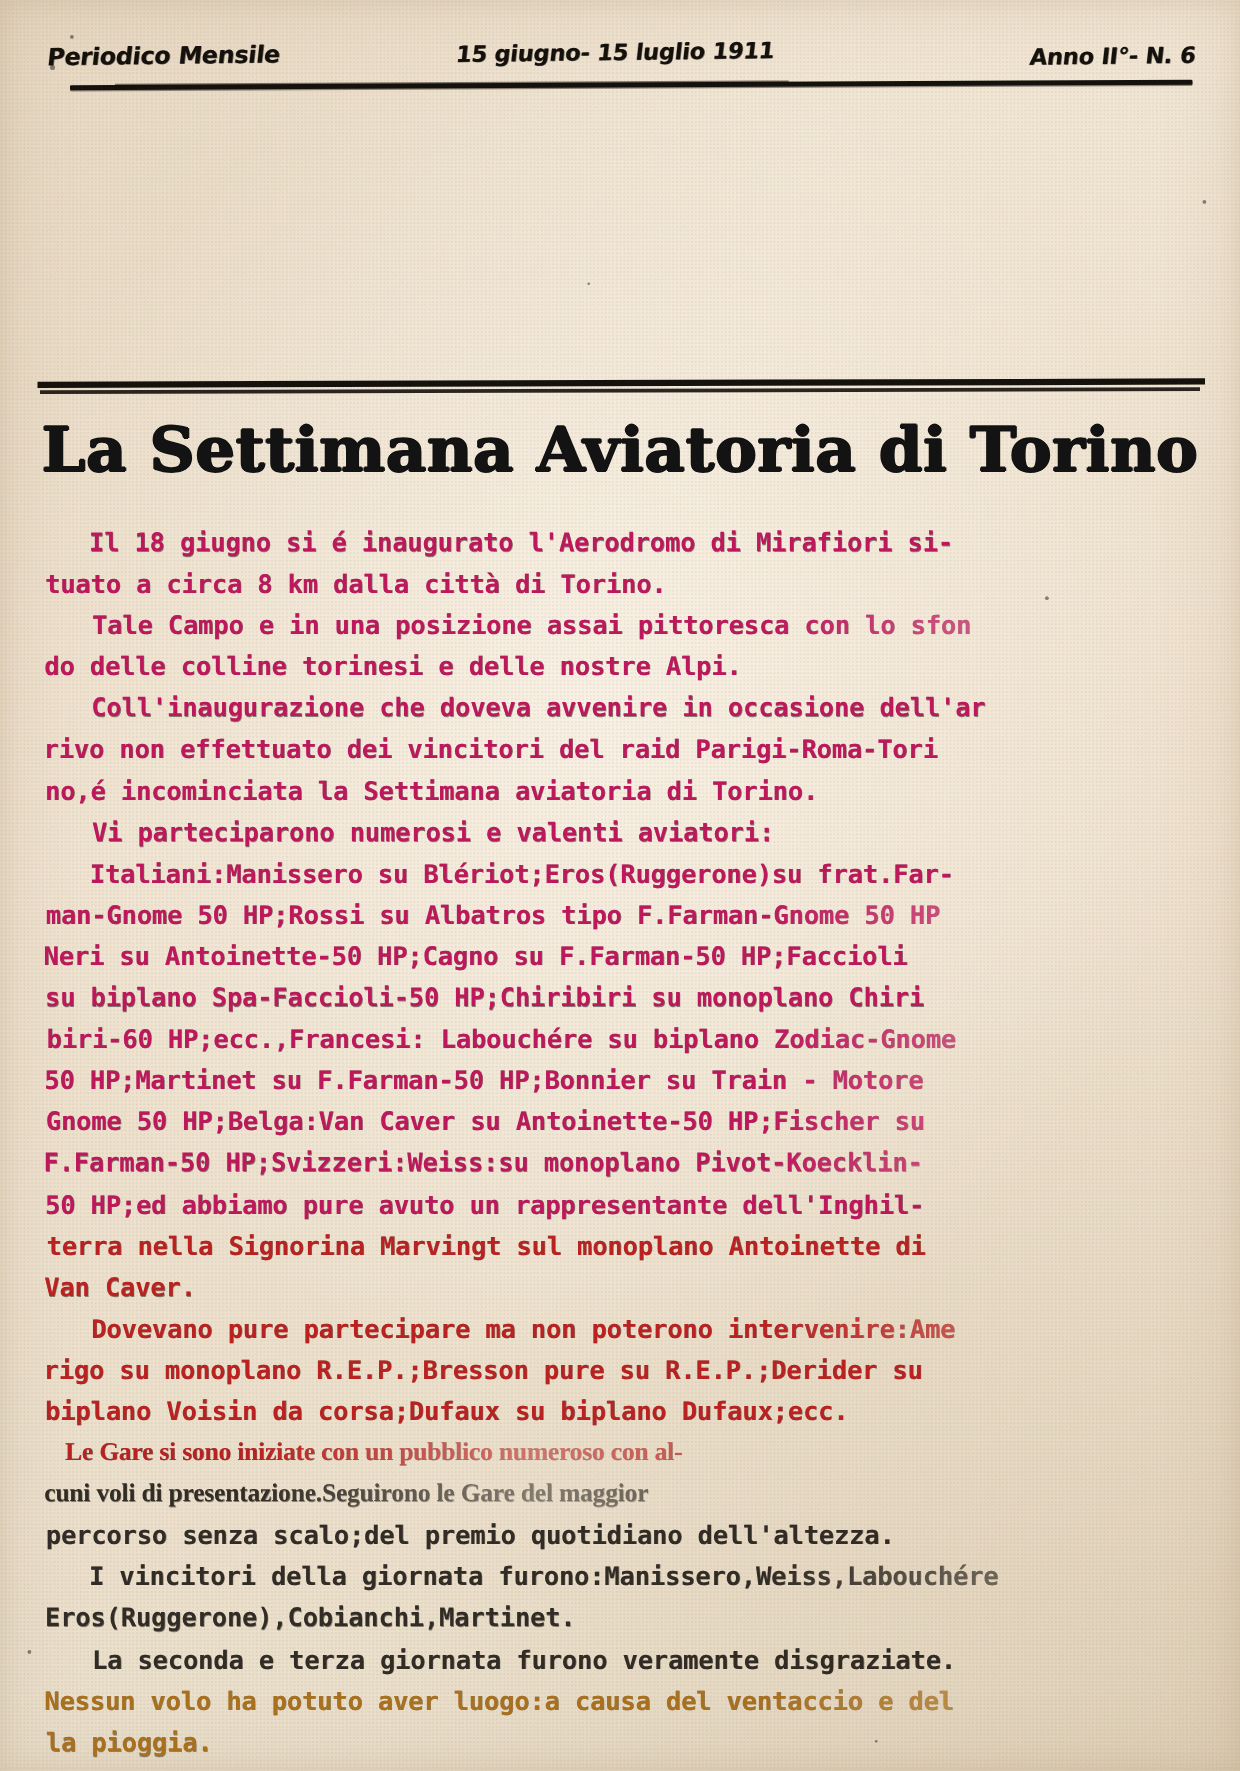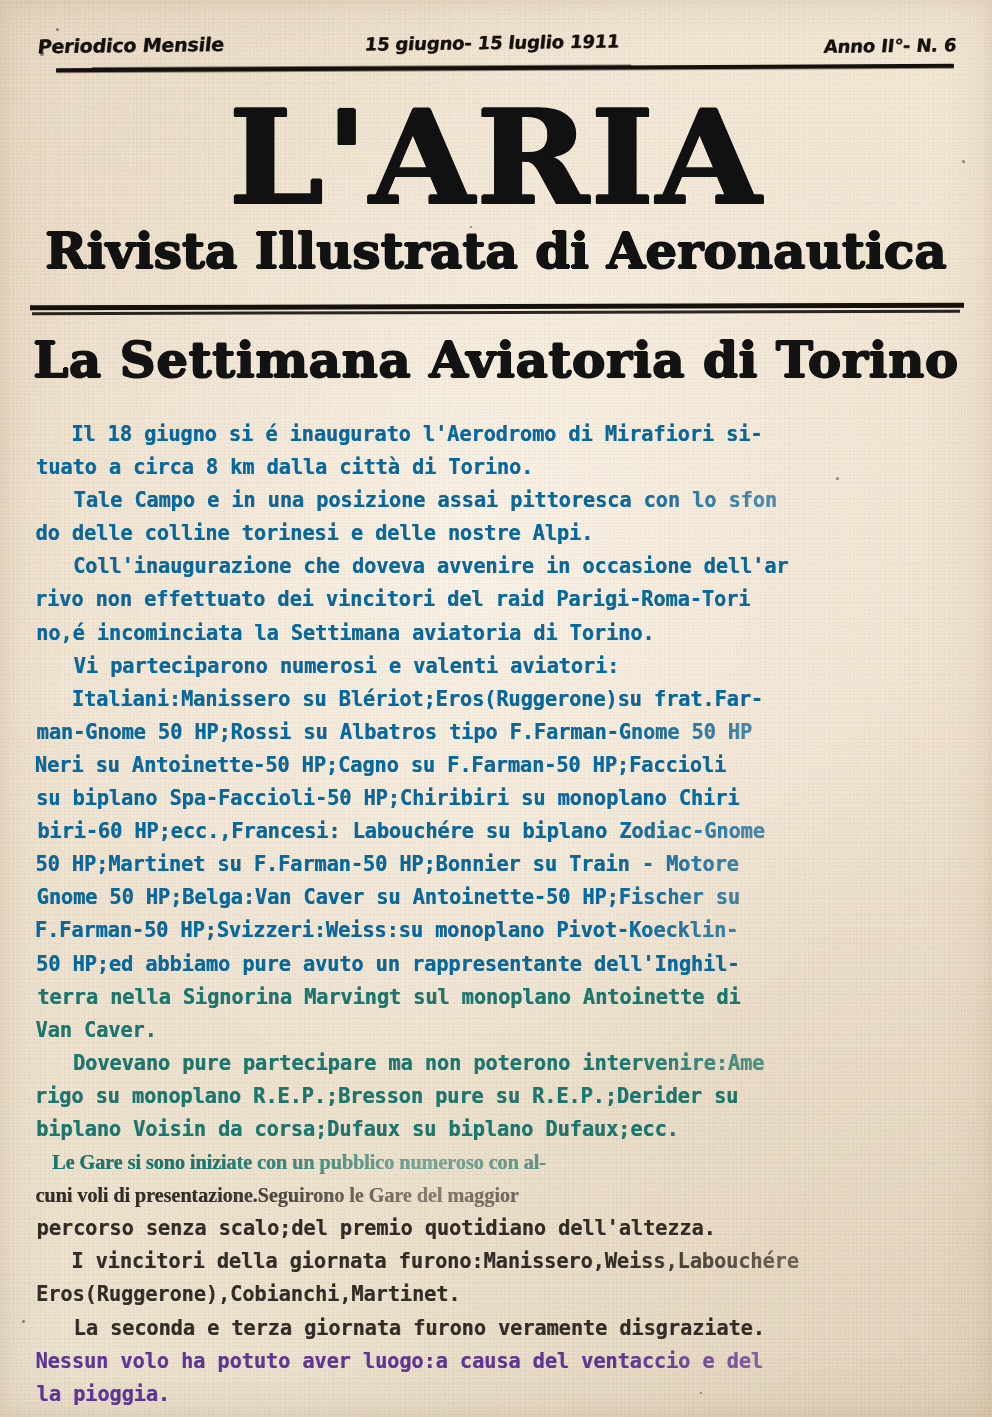--- a/index.html
+++ b/index.html
@@ -190,24 +190,24 @@
     letter-spacing: -0.15px;
     white-space: pre;
   }
   .tline {
     display: block;
     height: 33.1px;
     white-space: pre;
     text-shadow: 0.45px 0.25px 0 rgba(22,18,14,0.5);
   }
   
-  .f0  { color: #0369a1; opacity: 1;    }
-  .f1  { color: #0f766e; opacity: 0.97; }
+  .f0  { color: #be185d; opacity: 1;    }
+  .f1  { color: #b91c1c; opacity: 0.97; }
   .f2  { color: #241f19; opacity: 0.93; }
-  .f3  { color: #4c1d95; opacity: 0.88; }
+  .f3  { color: #a16207; opacity: 0.88; }
 
   .tline.fade-r {
     -webkit-mask-image: linear-gradient(90deg, #000 0%, #000 62%, rgba(0,0,0,0.62) 84%, rgba(0,0,0,0.22) 97%, rgba(0,0,0,0.10) 100%);
             mask-image: linear-gradient(90deg, #000 0%, #000 62%, rgba(0,0,0,0.62) 84%, rgba(0,0,0,0.22) 97%, rgba(0,0,0,0.10) 100%);
   }
   .tline.fade-mid {
     -webkit-mask-image: linear-gradient(90deg, #000 0%, #000 18%, rgba(0,0,0,0.55) 42%, rgba(0,0,0,0.80) 62%, #000 78%, rgba(0,0,0,0.45) 95%, rgba(0,0,0,0.15) 100%);
             mask-image: linear-gradient(90deg, #000 0%, #000 18%, rgba(0,0,0,0.55) 42%, rgba(0,0,0,0.80) 62%, #000 78%, rgba(0,0,0,0.45) 95%, rgba(0,0,0,0.15) 100%);
             font-family: Liberation Serif, serif;
   }
@@ -229,24 +229,20 @@
 
   <div class="content">
 
     <div class="masthead-top">
       <div class="hand hand-left">Periodico Mensile</div>
       <div class="hand hand-mid">15 giugno- 15 luglio 1911</div>
       <div class="hand hand-right">Anno II°- N. 6</div>
       <div class="rule-hand"></div>
     </div>
 
-    <div class="title-block">
-      <div class="main-title">L'ARIA</div>
-      <div class="sub-title">Rivista Illustrata di Aeronautica</div>
-    </div>
 
     <div class="rule-double">
       <div class="r1"></div>
       <div class="r2"></div>
     </div>
 
     <div class="headline">La Settimana Aviatoria di Torino</div>
 
     <div class="body-text"><span class="tline f0" style="margin-left: -1.2px;">   Il 18 giugno si é inaugurato l'Aerodromo di Mirafiori si-</span><span class="tline f0" style="margin-left: 0px;">tuato a circa 8 km dalla città di Torino.</span><span class="tline f0 fade-r" style="margin-left: 1.2px;">   Tale Campo e in una posizione assai pittoresca con lo sfon</span><span class="tline f0" style="margin-left: -0.6px;">do delle colline torinesi e delle nostre Alpi.</span><span class="tline f0" style="margin-left: 0.6px;">   Coll'inaugurazione che doveva avvenire in occasione dell'ar</span><span class="tline f0" style="margin-left: -1.2px;">rivo non effettuato dei vincitori del raid Parigi-Roma-Tori</span><span class="tline f0" style="margin-left: 0px;">no,é incominciata la Settimana aviatoria di Torino.</span><span class="tline f0" style="margin-left: 1.2px;">   Vi parteciparono numerosi e valenti aviatori:</span><span class="tline f0" style="margin-left: -0.6px;">   Italiani:Manissero su Blériot;Eros(Ruggerone)su frat.Far-</span><span class="tline f0 fade-r" style="margin-left: 0.6px;">man-Gnome 50 HP;Rossi su Albatros tipo F.Farman-Gnome 50 HP</span><span class="tline f0" style="margin-left: -1.2px;">Neri su Antoinette-50 HP;Cagno su F.Farman-50 HP;Faccioli</span><span class="tline f0" style="margin-left: 0px;">su biplano Spa-Faccioli-50 HP;Chiribiri su monoplano Chiri</span><span class="tline f0 fade-r" style="margin-left: 1.2px;">biri-60 HP;ecc.,Francesi: Labouchére su biplano Zodiac-Gnome</span><span class="tline f0 fade-r" style="margin-left: -0.6px;">50 HP;Martinet su F.Farman-50 HP;Bonnier su Train - Motore</span><span class="tline f0 fade-r" style="margin-left: 0.6px;">Gnome 50 HP;Belga:Van Caver su Antoinette-50 HP;Fischer su</span><span class="tline f0 fade-r" style="margin-left: -1.2px;">F.Farman-50 HP;Svizzeri:Weiss:su monoplano Pivot-Koecklin-</span><span class="tline f0" style="margin-left: 0px;">50 HP;ed abbiamo pure avuto un rappresentante dell'Inghil-</span><span class="tline f1" style="margin-left: 1.2px;">terra nella Signorina Marvingt sul monoplano Antoinette di</span><span class="tline f1" style="margin-left: -0.6px;">Van Caver.</span><span class="tline f1 fade-r" style="margin-left: 0.6px;">   Dovevano pure partecipare ma non poterono intervenire:Ame</span><span class="tline f1" style="margin-left: -1.2px;">rigo su monoplano R.E.P.;Bresson pure su R.E.P.;Derider su</span><span class="tline f1" style="margin-left: 0px;">biplano Voisin da corsa;Dufaux su biplano Dufaux;ecc.</span><span class="tline f1 fade-mid" style="margin-left: 1.2px;">   Le Gare si sono iniziate con un pubblico numeroso con al-</span><span class="tline f2 fade-mid" style="margin-left: -0.6px;">cuni voli di presentazione.Seguirono le Gare del maggior</span><span class="tline f2" style="margin-left: 0.6px;">percorso senza scalo;del premio quotidiano dell'altezza.</span><span class="tline f2 fade-r" style="margin-left: -1.2px;">   I vincitori della giornata furono:Manissero,Weiss,Labouchére</span><span class="tline f2" style="margin-left: 0px;">Eros(Ruggerone),Cobianchi,Martinet.</span><span class="tline f2" style="margin-left: 1.2px;">   La seconda e terza giornata furono veramente disgraziate.</span><span class="tline f3 fade-r" style="margin-left: -0.6px;">Nessun volo ha potuto aver luogo:a causa del ventaccio e del</span><span class="tline f3" style="margin-left: 0.6px;">la pioggia.</span><span class="tline f3 fade-r fade-mid" style="margin-left: -1.2px;">   La quarta giornata comprendeva le Gare di velocità per bi</span></div>
 

